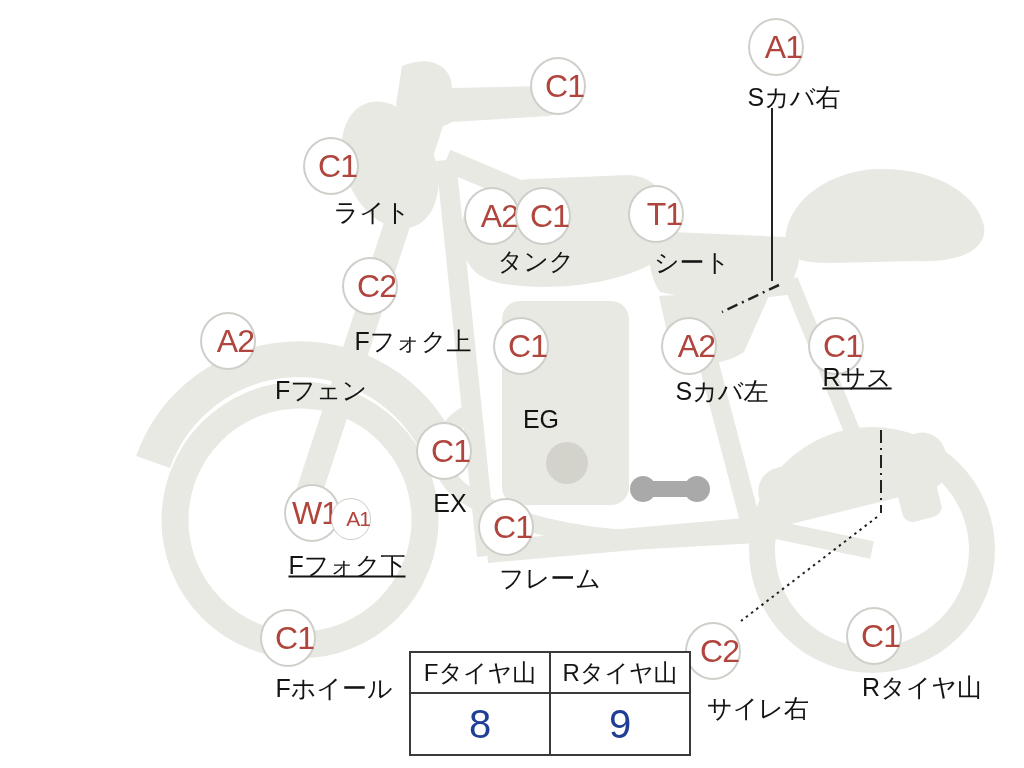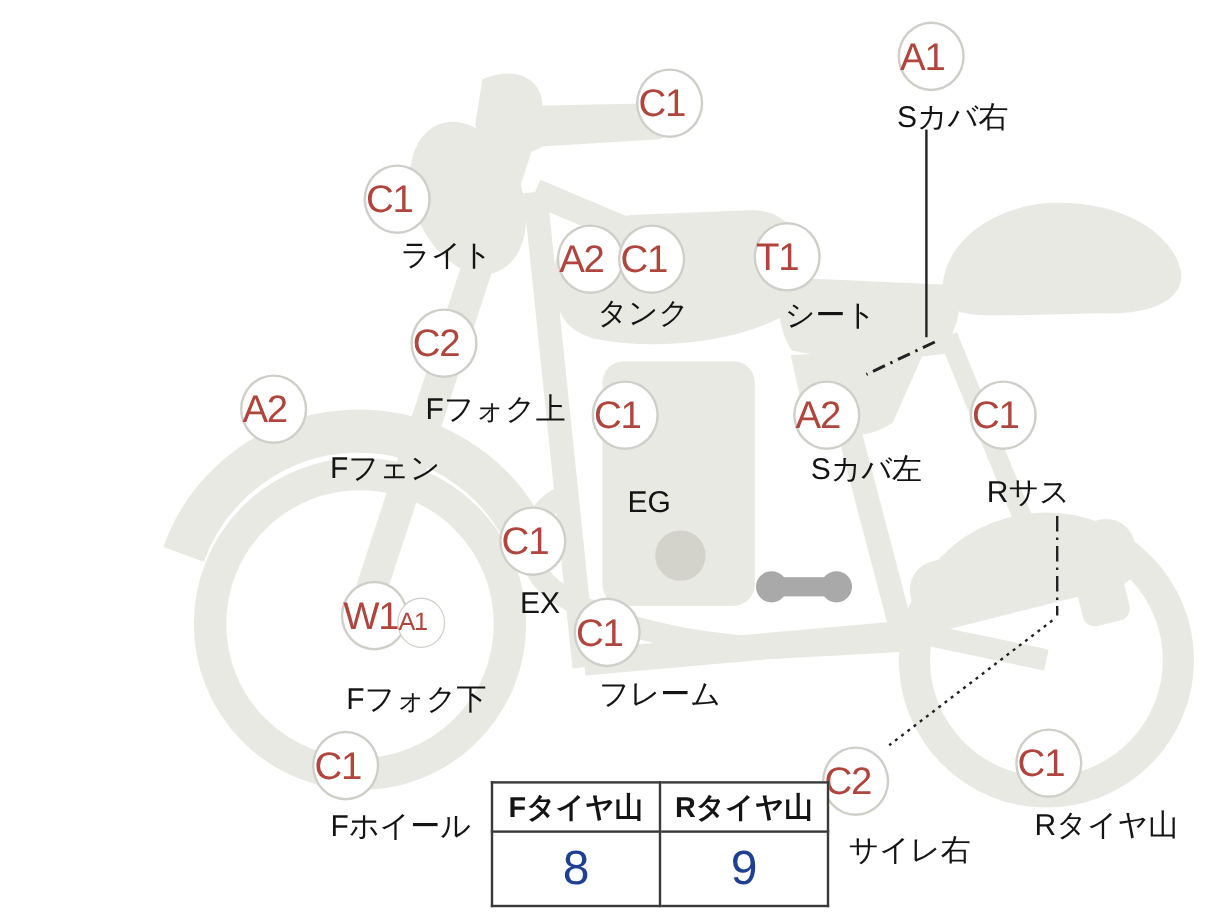--- a/index.html
+++ b/index.html
@@ -13,21 +13,21 @@
   #stage { position:absolute; left:0; top:0; width:1024px; height:768px; }
   #bike { position:absolute; left:0; top:0; z-index:1; }
 
   .badge {
     position:absolute;
     transform:translate(-50%,-50%);
     width:56px; height:58px;
     background:#ffffff;
     border:2px solid #cfcfca;
     border-radius:50%;
-    display:flex; align-items:center; justify-content:flex-start;
+    display:flex; align-items:center; justify-content:flex-end;
     font-size:32px;
     letter-spacing:-1px;
     color:var(--code-color,#b0453e);
     z-index:3;
   }
   .badge.small {
     width:40px; height:42px;
     font-size:21px;
     border-width:1.5px;
     z-index:4;
@@ -50,21 +50,21 @@
   }
   .tire-table th, .tire-table td {
     border:2px solid #3a3a3a;
     width:140px;
     text-align:center;
     vertical-align:middle;
   }
   .tire-table th {
     height:41px;
     font-size:24px;
-    font-weight:700;
+    font-weight:400;
     color:#141414;
   }
   .tire-table td {
     height:62px;
     font-size:40px;
     color:var(--value-color,#1f3f94);
   }
 </style>
 </head>
 <body>
@@ -153,34 +153,34 @@
   <div class="plabel" style="left:541px;top:398px;margin-top:21px;">EG</div>
 
   <div class="badge" style="left:689px;top:346px;">
       <span>A2</span>
     </div>
   <div class="plabel" style="left:722px;top:391px;">Sカバ左</div>
 
   <div class="badge" style="left:836px;top:346px;">
       <span>C1</span>
     </div>
-  <div class="plabel" style="left:857px;top:410px;">Rサス</div>
+  <div class="plabel" style="left:857px;top:377px;text-decoration:underline;">Rサス</div>
 
   <div class="badge" style="left:444px;top:451px;">
       <span>C1</span>
     </div>
   <div class="plabel" style="left:450px;top:503px;">EX</div>
 
   <div class="badge" style="left:312px;top:513px;">
       <span>W1</span>
     </div>
   <div class="badge small" style="left:351px;top:519px;">
       <span>A1</span>
     </div>
-  <div class="plabel" style="left:347px;top:582px;">Fフォク下</div>
+  <div class="plabel" style="left:347px;top:565px;text-decoration:underline;">Fフォク下</div>
 
   <div class="badge" style="left:506px;top:527px;">
       <span>C1</span>
     </div>
   <div class="plabel" style="left:550px;top:578px;">フレーム</div>
 
   <div class="badge" style="left:288px;top:638px;">
       <span>C1</span>
     </div>
   <div class="plabel" style="left:334px;top:688px;">Fホイール</div>

